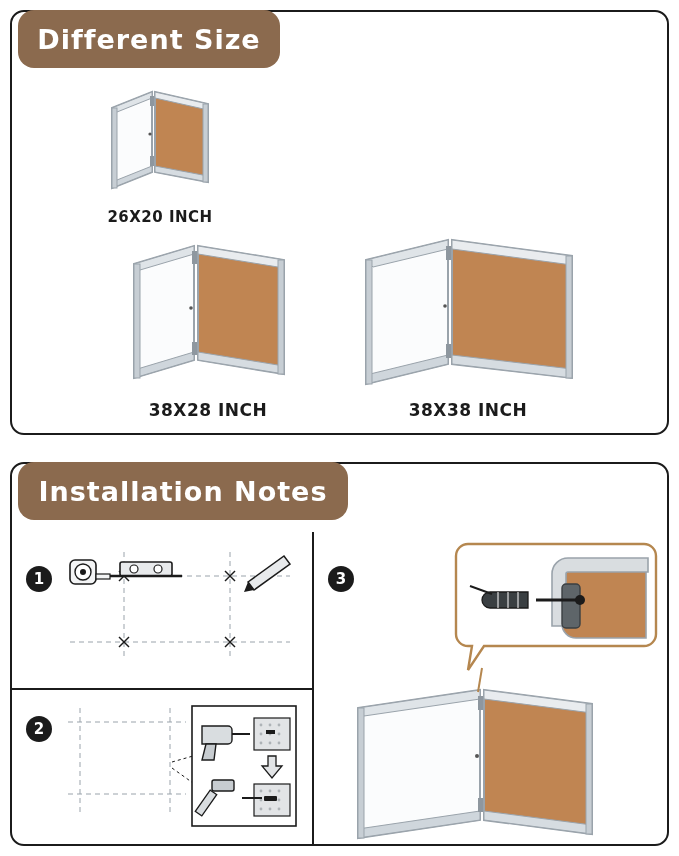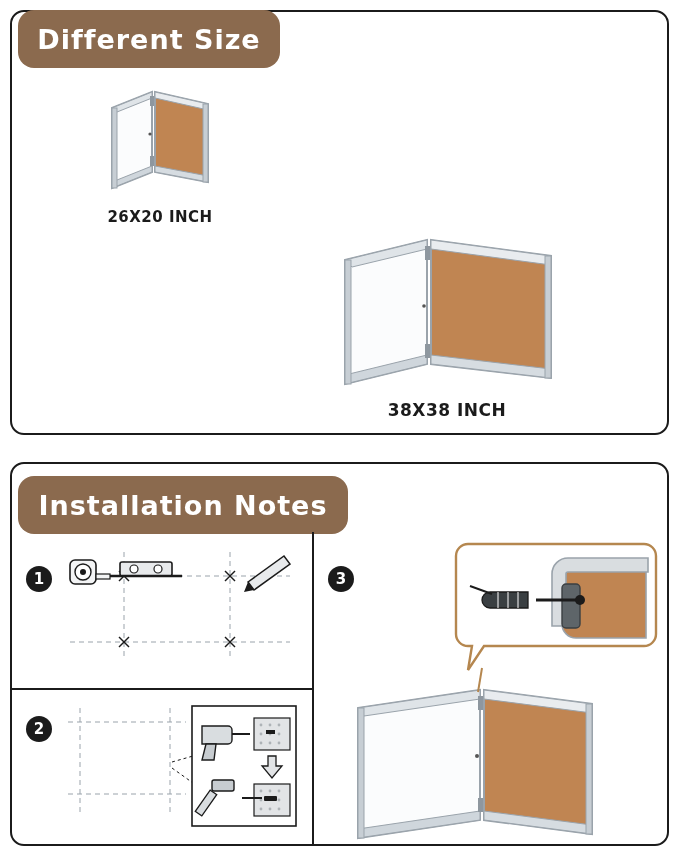--- a/index.html
+++ b/index.html
@@ -61,21 +61,20 @@
     width: 262px;
     height: 58px;
     font-size: 27px;
   }
   #title-installation-notes {
     left: 18px;
     top: 462px;
     width: 330px;
     height: 58px;
     font-size: 27px;
-    margin-top: 14px;
   }
 
   
   .board {
     position: absolute;
   }
   .board .label {
     position: absolute;
     left: 50%;
     transform: translateX(-50%);
@@ -137,22 +136,38 @@
       <polygon points="55,10 108,22 108,28 55,16" fill="#e9ecef" stroke="#9aa3ab" stroke-width="1"></polygon>
       <polygon points="55,84 108,94 108,100 55,90" fill="#d6dce1" stroke="#9aa3ab" stroke-width="1"></polygon>
       <rect x="103" y="22" width="5" height="78" fill="#c7ced4" stroke="#9aa3ab" stroke-width="1"></rect>
       <circle cx="50" cy="52" r="1.6" fill="#555"></circle>
     </svg>
     <div class="label" style="top:126px;">26X20 INCH</div>
   </div>
 
 
 
-
-  <div class="board" style="left:327px; top:232px; width:240px; height:186px;">
+  <div class="board" style="left:118px; top:238px; width:180px; height:180px;">
+    <svg class="board-art" width="180" height="150" viewBox="0 0 180 150">
+      <polygon points="16,26 76,8 76,122 16,140" fill="#fbfcfd" stroke="#9aa3ab" stroke-width="2"></polygon>
+      <polygon points="16,26 76,8 76,16 22,32" fill="#dfe4e8" stroke="#9aa3ab" stroke-width="1"></polygon>
+      <polygon points="16,132 76,114 76,122 16,140" fill="#cfd6dc" stroke="#9aa3ab" stroke-width="1"></polygon>
+      <rect x="16" y="26" width="6" height="114" fill="#c7ced4" stroke="#9aa3ab" stroke-width="1"></rect>
+      <rect x="74" y="13" width="6" height="13" fill="#8e979f"></rect>
+      <rect x="74" y="104" width="6" height="13" fill="#8e979f"></rect>
+      <polygon points="80,8 166,22 166,136 80,122" fill="#c08552" stroke="#9aa3ab" stroke-width="2"></polygon>
+      <polygon points="80,8 166,22 166,30 80,16" fill="#e9ecef" stroke="#9aa3ab" stroke-width="1"></polygon>
+      <polygon points="80,114 166,128 166,136 80,122" fill="#d6dce1" stroke="#9aa3ab" stroke-width="1"></polygon>
+      <rect x="160" y="22" width="6" height="114" fill="#c7ced4" stroke="#9aa3ab" stroke-width="1"></rect>
+      <circle cx="73" cy="70" r="1.8" fill="#555"></circle>
+    </svg>
+    <div class="label" style="top:162px; font-size:17px;">38X28 INCH</div>
+  </div>
+
+  <div class="board" style="left:348px; top:232px; width:240px; height:186px;">
     <svg class="board-art" width="240" height="160" viewBox="0 0 240 160">
       <polygon points="18,28 100,8 100,132 18,152" fill="#fbfcfd" stroke="#9aa3ab" stroke-width="2"></polygon>
       <polygon points="18,28 100,8 100,17 25,35" fill="#dfe4e8" stroke="#9aa3ab" stroke-width="1"></polygon>
       <polygon points="18,143 100,123 100,132 18,152" fill="#cfd6dc" stroke="#9aa3ab" stroke-width="1"></polygon>
       <rect x="18" y="28" width="6" height="124" fill="#c7ced4" stroke="#9aa3ab" stroke-width="1"></rect>
       <rect x="98" y="14" width="6" height="14" fill="#8e979f"></rect>
       <rect x="98" y="112" width="6" height="14" fill="#8e979f"></rect>
       <polygon points="104,8 224,24 224,146 104,132" fill="#c08552" stroke="#9aa3ab" stroke-width="2"></polygon>
       <polygon points="104,8 224,24 224,33 104,17" fill="#e9ecef" stroke="#9aa3ab" stroke-width="1"></polygon>
       <polygon points="104,123 224,137 224,146 104,132" fill="#d6dce1" stroke="#9aa3ab" stroke-width="1"></polygon>

